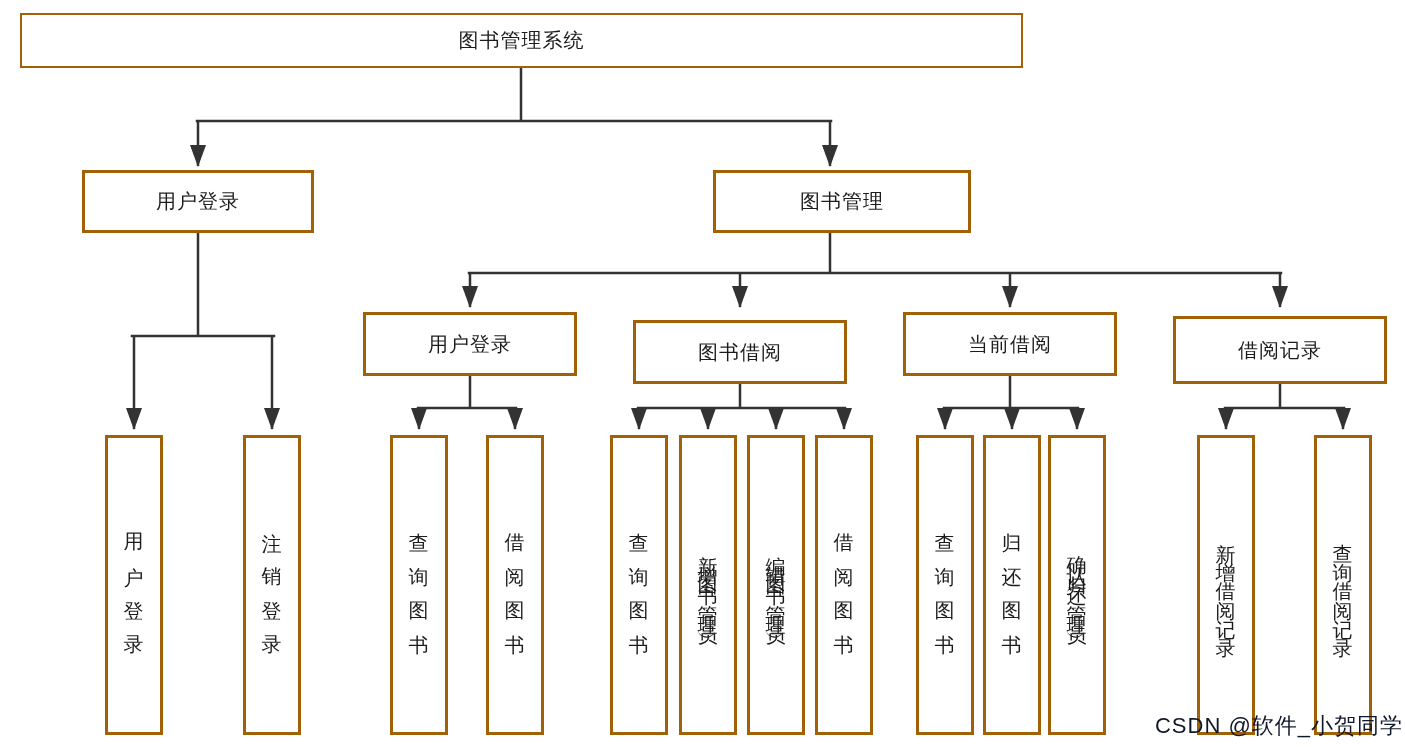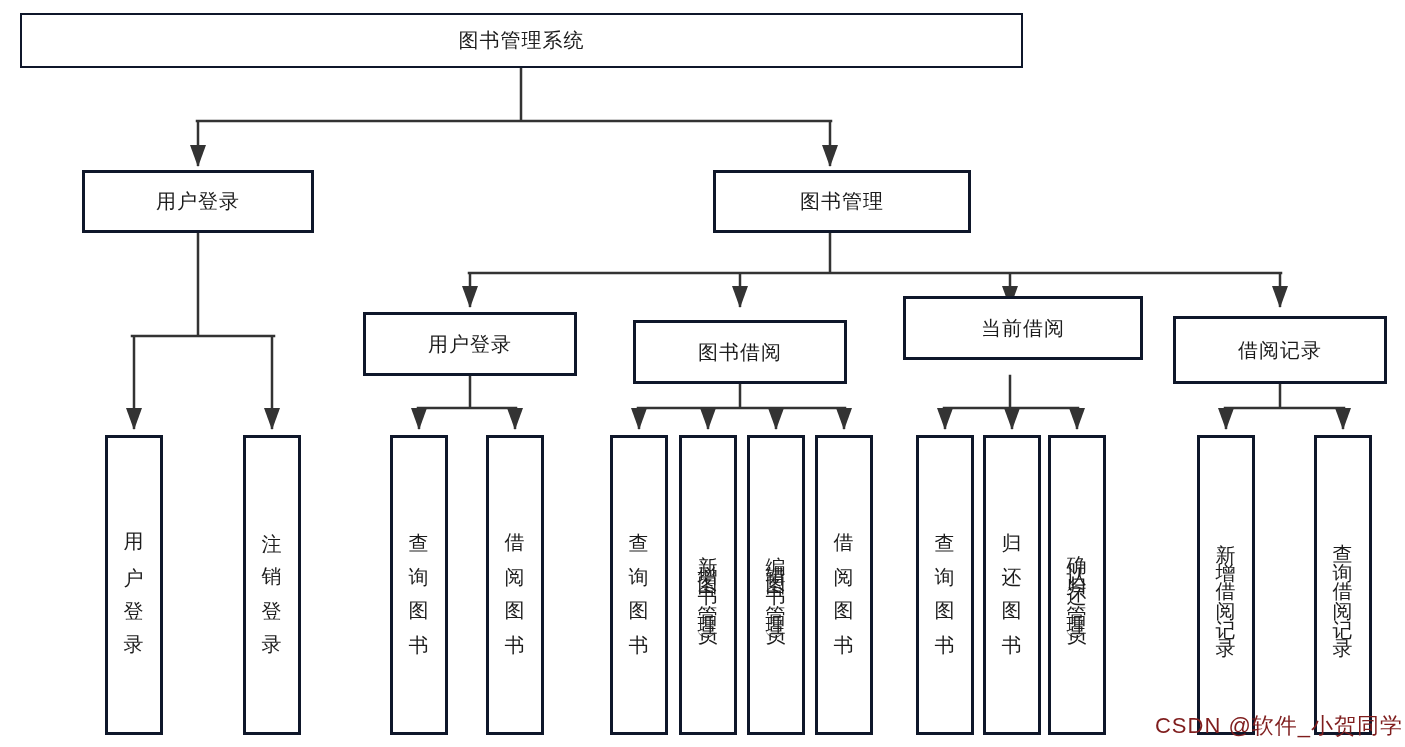--- a/index.html
+++ b/index.html
@@ -16,21 +16,21 @@
   }
   svg.wires {
     position: absolute; left: 0; top: 0;
     width: 1405px; height: 747px;
     z-index: 1;
   }
   .box {
     position: absolute;
     box-sizing: border-box;
     background: #ffffff;
-    border: 3px solid #0f172a;
+    border: 3px solid #a16207;
     display: flex;
     align-items: center;
     justify-content: center;
     color: #1c1c1c;
     font-size: 20px;
     letter-spacing: 1px;
     z-index: 2;
   }
   .box.root { border-width: 2.5px; }
   .box.v span {
@@ -39,21 +39,21 @@
     white-space: nowrap;
     line-height: 1;
   }
   .box.v.len4 span { letter-spacing: 34px; }
   .box.v.len6 span { letter-spacing: 19px; }
   .box.v.len9 span { letter-spacing: 10px; }
   .watermark {
     position: absolute;
     right: 2px; bottom: 6px;
     font-size: 22px;
-    color: #7f1d1d;
+    color: #0f172a;
     letter-spacing: 1px;
     z-index: 10;
     white-space: nowrap;
   }
 </style>
 </head>
 <body>
 
 <div class="canvas">
 
@@ -113,21 +113,21 @@
   <div class="box" style="left:713px; top:170px; width:258px; height:63px">
     <span>图书管理</span>
   </div>
 
   <div class="box" style="left:363px; top:312px; width:214px; height:64px">
     <span>用户登录</span>
   </div>
   <div class="box" style="left:633px; top:320px; width:214px; height:64px">
     <span>图书借阅</span>
   </div>
-  <div class="box" style="left:903px; top:296px; width:240px; height:64px">
+  <div class="box" style="left:903px; top:312px; width:214px; height:64px">
     <span>当前借阅</span>
   </div>
   <div class="box" style="left:1173px; top:316px; width:214px; height:68px">
     <span>借阅记录</span>
   </div>
 
   <div class="box v len4" style="left:105px; top:435px; width:58px; height:300px">
     <span>用户登录</span>
   </div>
   <div class="box v len4" style="left:243px; top:435px; width:58px; height:300px">

